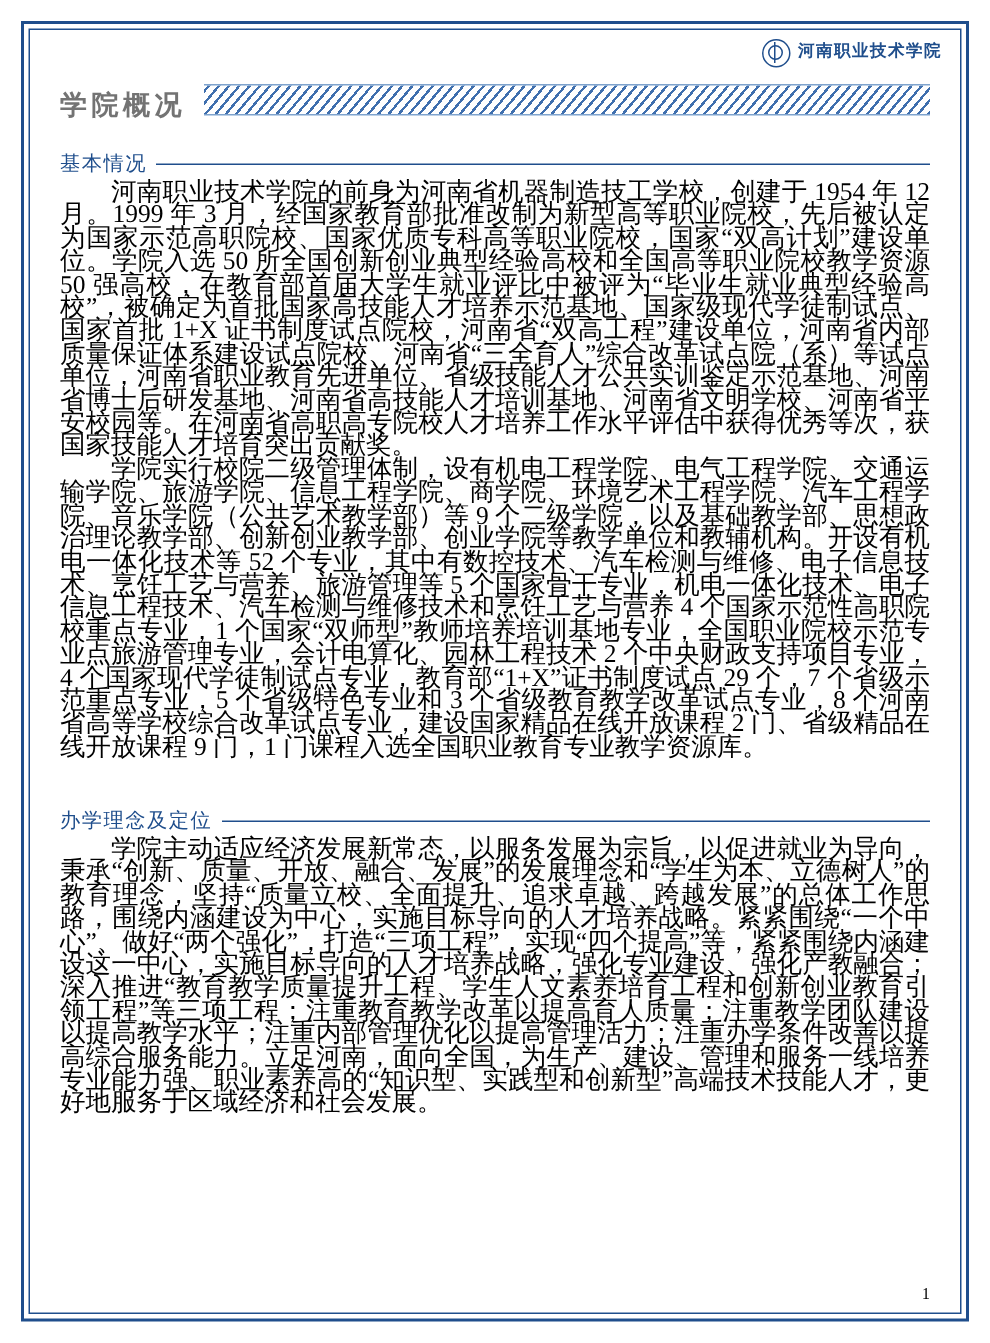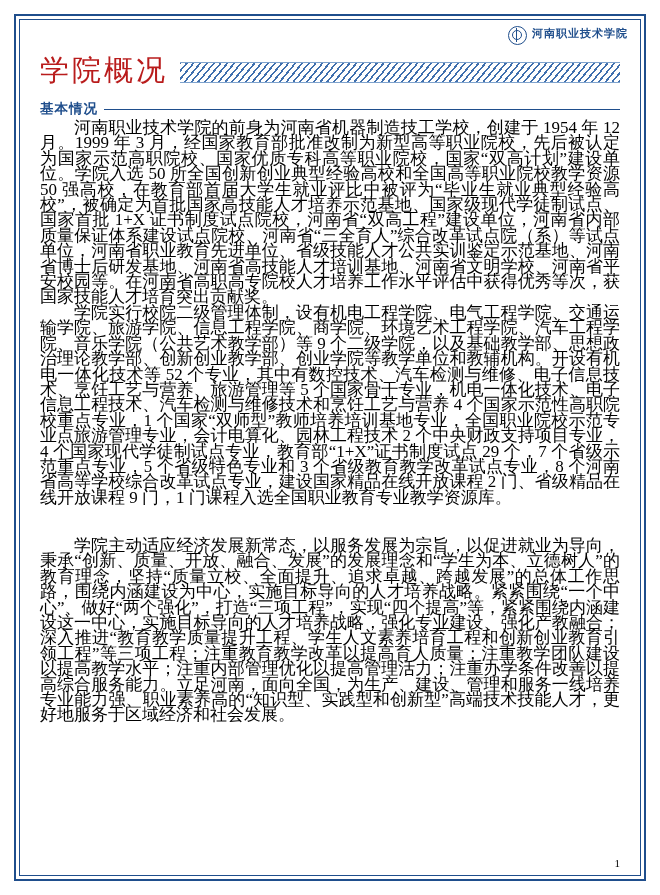--- a/index.html
+++ b/index.html
@@ -97,23 +97,23 @@
   .title-row {
     position: absolute;
     left: 16px;
     top: 36px;
     width: 580px;
     display: flex;
     align-items: flex-end;
   }
   .main-title {
     font-family: "Liberation Serif", serif;
-    font-size: 29px;
-    font-weight: normal;
-    color: #b91c1c;
+    font-size: 18px;
+    font-weight: bold;
+    color: #737373;
     letter-spacing: 3px;
     line-height: 1;
     white-space: nowrap;
   }
   .title-deco {
     flex: 1;
     height: 19px;
     margin-left: 12px;
     margin-bottom: 2px;
     background-image: repeating-linear-gradient(
@@ -134,21 +134,21 @@
     width: 580px;
   }
   .sec-head {
     display: flex;
     align-items: center;
     margin-bottom: 2px;
   }
   .sec-title {
     font-family: "Liberation Serif", serif;
     font-size: 13.5px;
-    font-weight: bold;
+    font-weight: normal;
     color: #1f4e8c;
     letter-spacing: 1px;
     white-space: nowrap;
   }
   .sec-rule {
     flex: 1;
     height: 1px;
     background: #1f4e8c;
     margin-left: 6px;
   }
@@ -194,19 +194,23 @@
     <div class="section" style="top: 80px;">
       <div class="sec-head">
         <span class="sec-title">基本情况</span>
         <span class="sec-rule"></span>
       </div>
       <p class="para">河南职业技术学院的前身为河南省机器制造技工学校，创建于 1954 年 12 月。1999 年 3 月，经国家教育部批准改制为新型高等职业院校，先后被认定为国家示范高职院校、国家优质专科高等职业院校，国家“双高计划”建设单位。学院入选 50 所全国创新创业典型经验高校和全国高等职业院校教学资源 50 强高校，在教育部首届大学生就业评比中被评为“毕业生就业典型经验高校”，被确定为首批国家高技能人才培养示范基地、国家级现代学徒制试点、国家首批 1+X 证书制度试点院校，河南省“双高工程”建设单位，河南省内部质量保证体系建设试点院校、河南省“三全育人”综合改革试点院（系）等试点单位，河南省职业教育先进单位、省级技能人才公共实训鉴定示范基地、河南省博士后研发基地、河南省高技能人才培训基地、河南省文明学校、河南省平安校园等。在河南省高职高专院校人才培养工作水平评估中获得优秀等次，获国家技能人才培育突出贡献奖。</p>
       <p class="para">学院实行校院二级管理体制，设有机电工程学院、电气工程学院、交通运输学院、旅游学院、信息工程学院、商学院、环境艺术工程学院、汽车工程学院、音乐学院（公共艺术教学部）等 9 个二级学院，以及基础教学部、思想政治理论教学部、创新创业教学部、创业学院等教学单位和教辅机构。开设有机电一体化技术等 52 个专业，其中有数控技术、汽车检测与维修、电子信息技术、烹饪工艺与营养、旅游管理等 5 个国家骨干专业，机电一体化技术、电子信息工程技术、汽车检测与维修技术和烹饪工艺与营养 4 个国家示范性高职院校重点专业，1 个国家“双师型”教师培养培训基地专业，全国职业院校示范专业点旅游管理专业，会计电算化、园林工程技术 2 个中央财政支持项目专业，4 个国家现代学徒制试点专业，教育部“1+X”证书制度试点 29 个，7 个省级示范重点专业，5 个省级特色专业和 3 个省级教育教学改革试点专业，8 个河南省高等学校综合改革试点专业，建设国家精品在线开放课程 2 门、省级精品在线开放课程 9 门，1 门课程入选全国职业教育专业教学资源库。</p>
     </div>
 
     <div class="section" style="top: 518px;">
+      <div class="sec-head">
+        <span class="sec-title">办学理念及定位</span>
+        <span class="sec-rule"></span>
+      </div>
       <p class="para">学院主动适应经济发展新常态，以服务发展为宗旨，以促进就业为导向，秉承“创新、质量、开放、融合、发展”的发展理念和“学生为本、立德树人”的教育理念，坚持“质量立校、全面提升、追求卓越、跨越发展”的总体工作思路，围绕内涵建设为中心，实施目标导向的人才培养战略。紧紧围绕“一个中心”、做好“两个强化”，打造“三项工程”，实现“四个提高”等，紧紧围绕内涵建设这一中心，实施目标导向的人才培养战略，强化专业建设、强化产教融合；深入推进“教育教学质量提升工程、学生人文素养培育工程和创新创业教育引领工程”等三项工程；注重教育教学改革以提高育人质量；注重教学团队建设以提高教学水平；注重内部管理优化以提高管理活力；注重办学条件改善以提高综合服务能力。立足河南，面向全国，为生产、建设、管理和服务一线培养专业能力强、职业素养高的“知识型、实践型和创新型”高端技术技能人才，更好地服务于区域经济和社会发展。</p>
     </div>
 
 
     <div class="page-num">1</div>
   </div>
 </div>
 
 </body></html>

